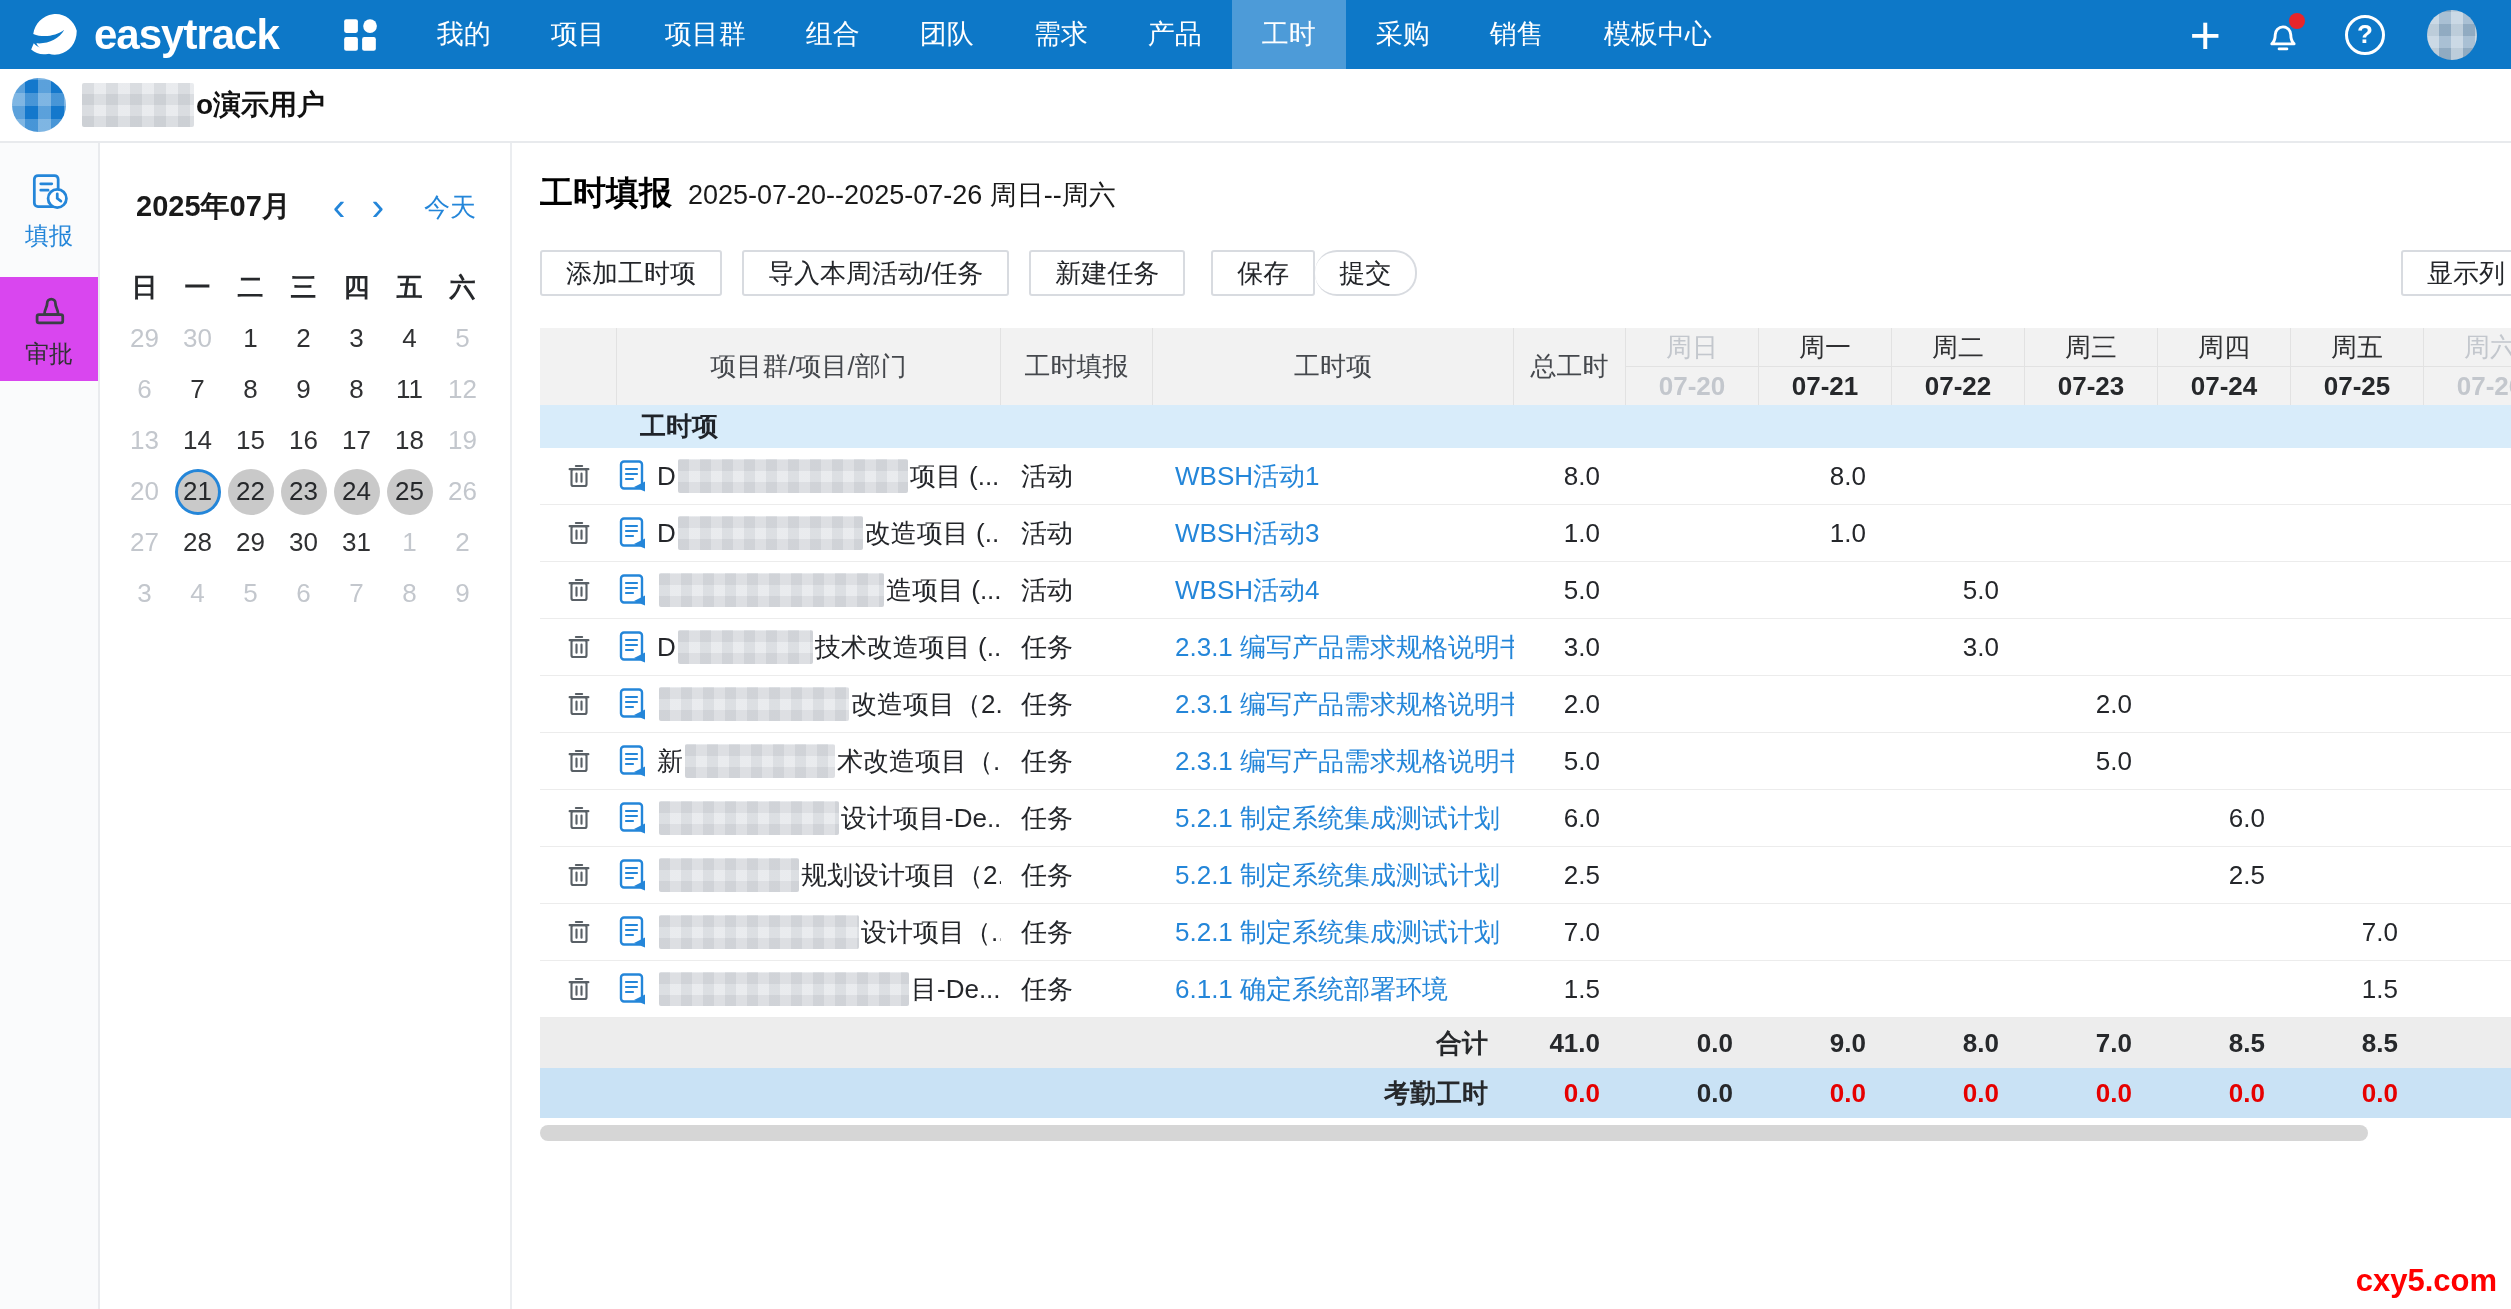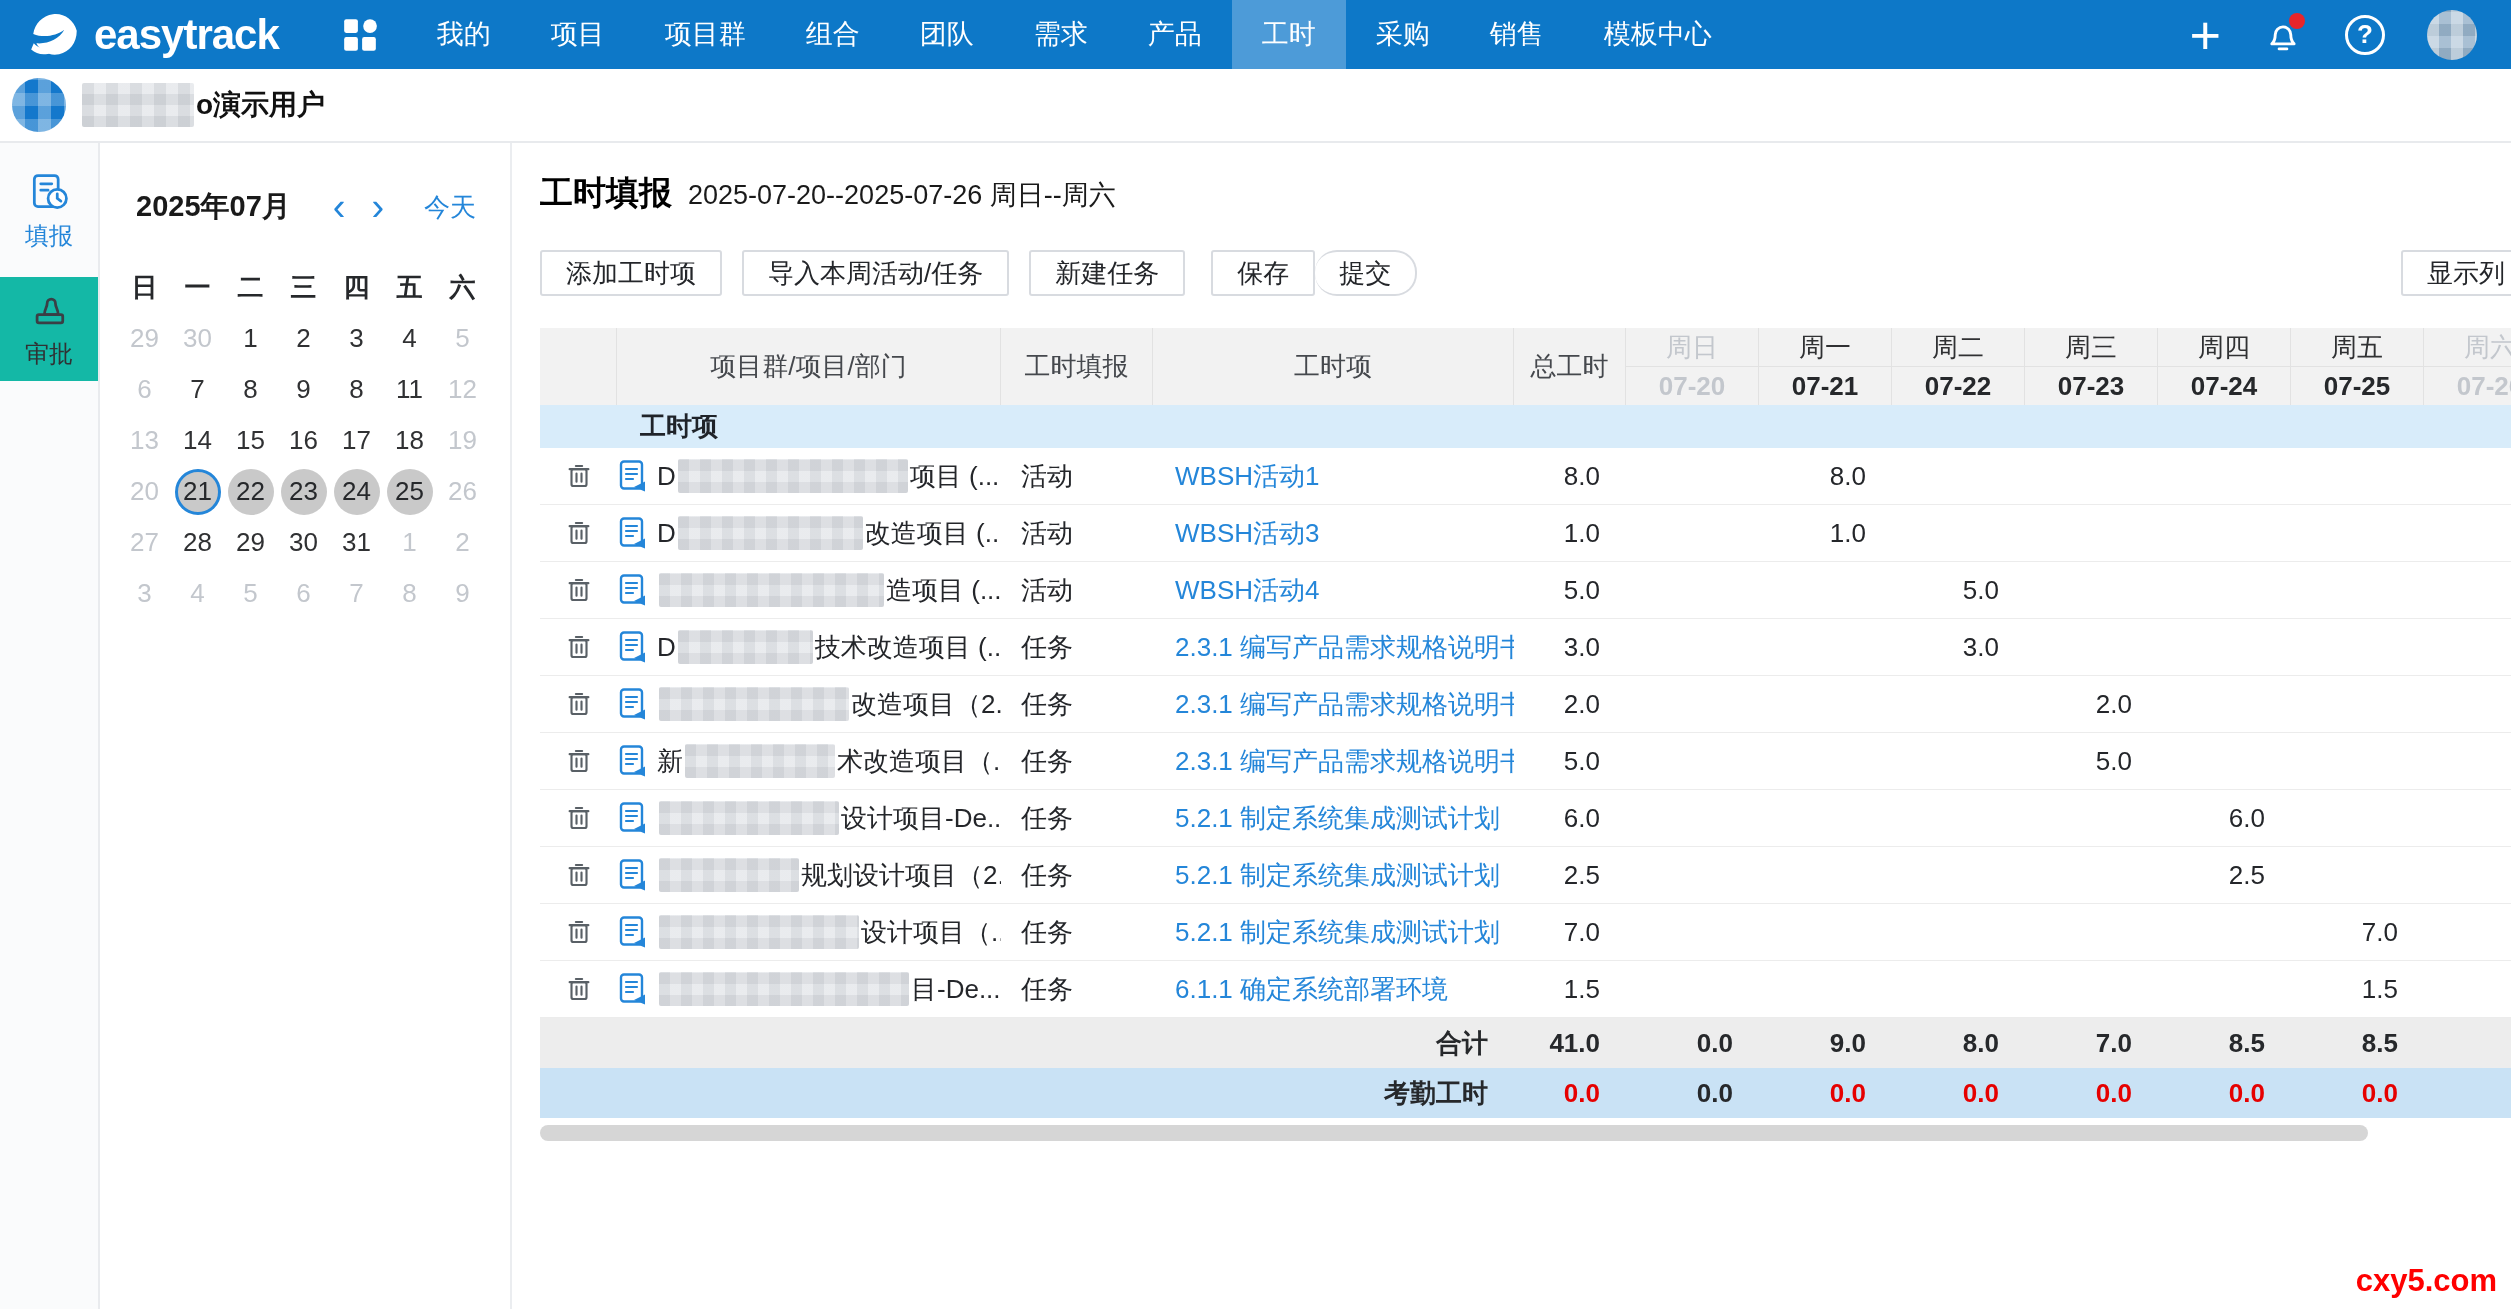--- a/index.html
+++ b/index.html
@@ -38,21 +38,21 @@
   .user-name { font-size:28px; font-weight:bold; color:#111; margin-left:2px; }
 
   
   .layout { display:flex; height:1166px; }
 
   
   .rail { width:100px; background:#fafbfc; border-right:2px solid #e9ebee; flex:none; }
   .rail-item { height:104px; margin-top:16px; display:flex; flex-direction:column; align-items:center; justify-content:center; gap:6px; cursor:pointer; }
   .rail-item .lbl { font-size:24px; }
   .rail-item.active .lbl { color:#2486d9; }
-  .rail-item.plain { background:#14b8a6; margin-top:14px; }
+  .rail-item.plain { background:#d946ef; margin-top:14px; }
   .rail-item.plain .lbl { color:#303133; }
 
   
   .cal { width:412px; background:#fff; border-right:2px solid #ebedf0; flex:none; padding-top:44px; }
   .cal-header { display:flex; align-items:center; margin:0 34px 0 36px; }
   .cal-title { font-size:29px; font-weight:bold; color:#1a1a1a; }
   .cal-arrow { color:#2486d9; font-size:38px; line-height:30px; margin-left:42px; cursor:pointer; }
   .cal-arrow + .cal-arrow { margin-left:26px; }
   .cal-today { margin-left:auto; color:#2486d9; font-size:26px; cursor:pointer; }
   .cal-grid { display:grid; grid-template-columns:repeat(7,53px); margin:40px 0 0 18px; }

